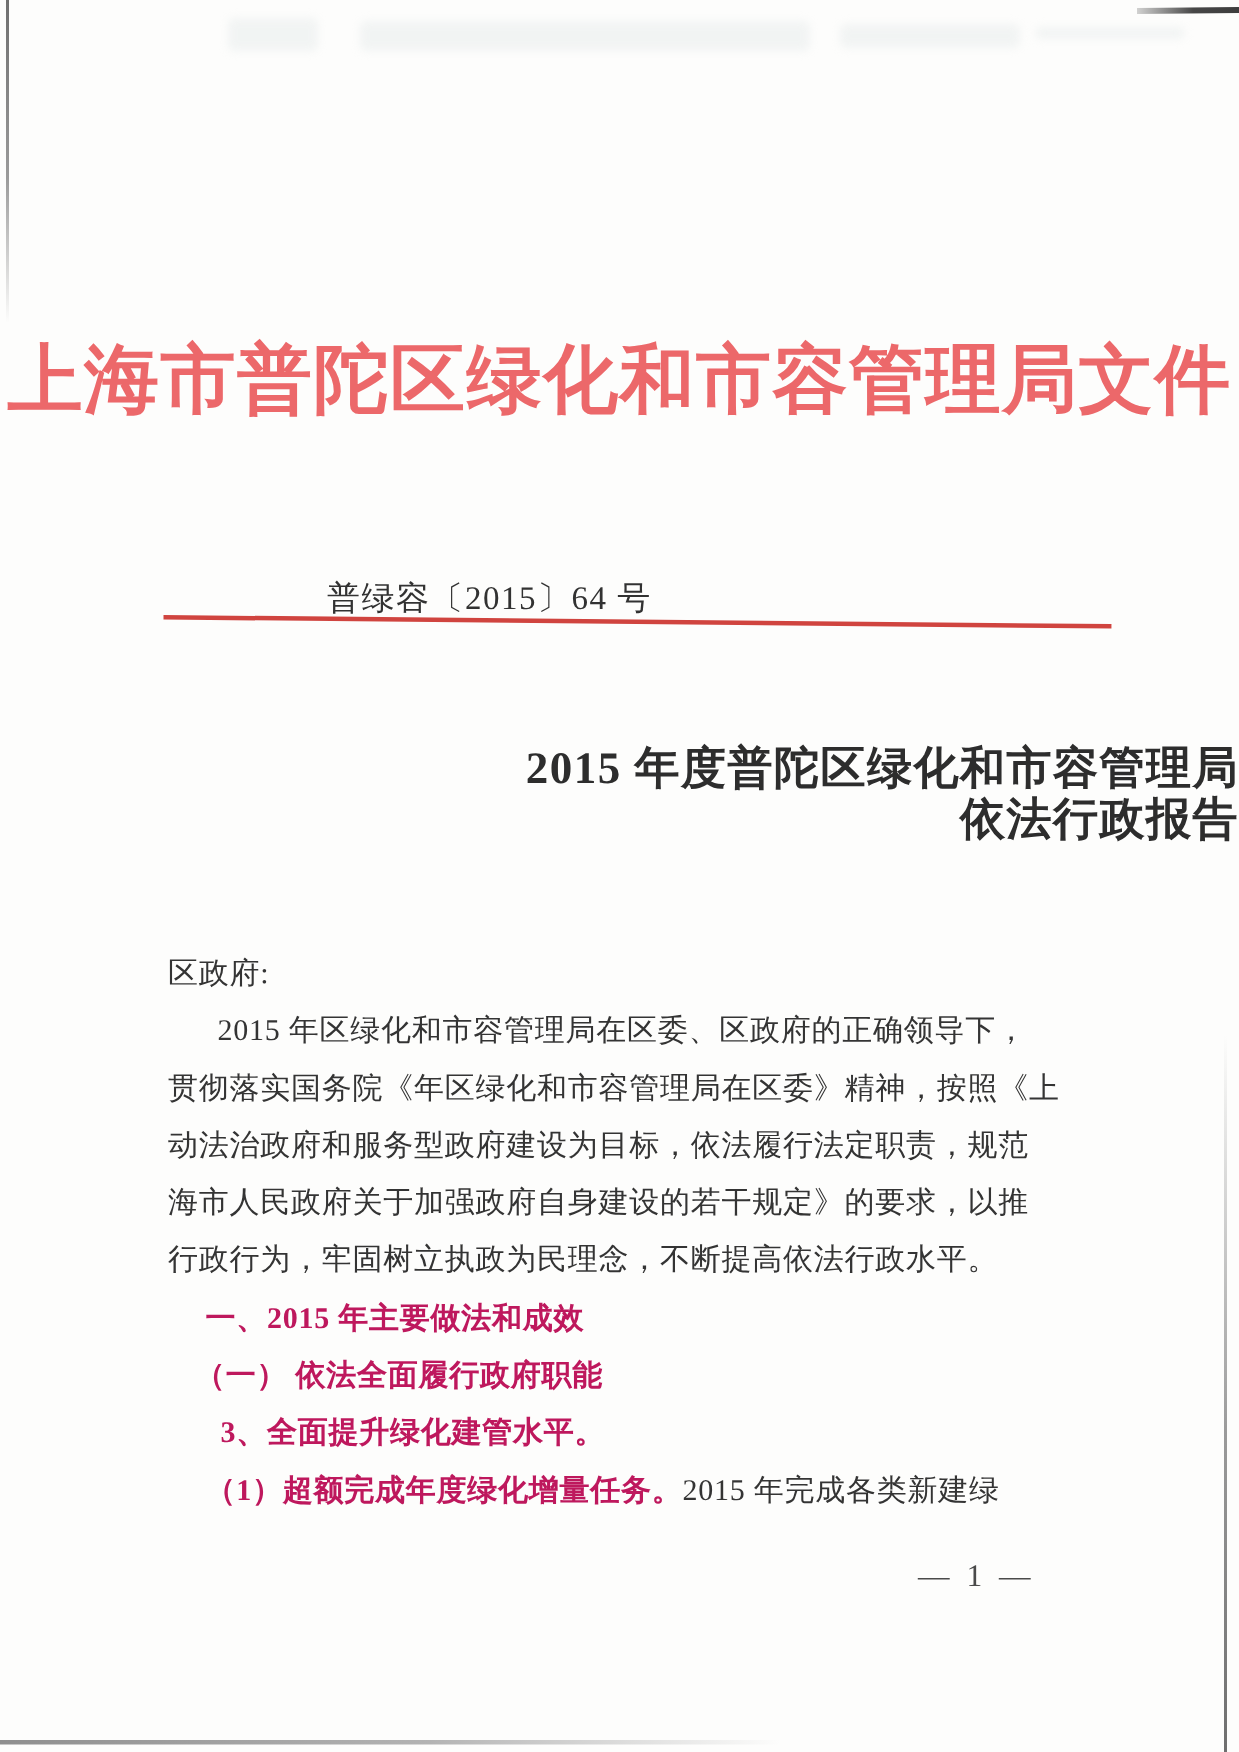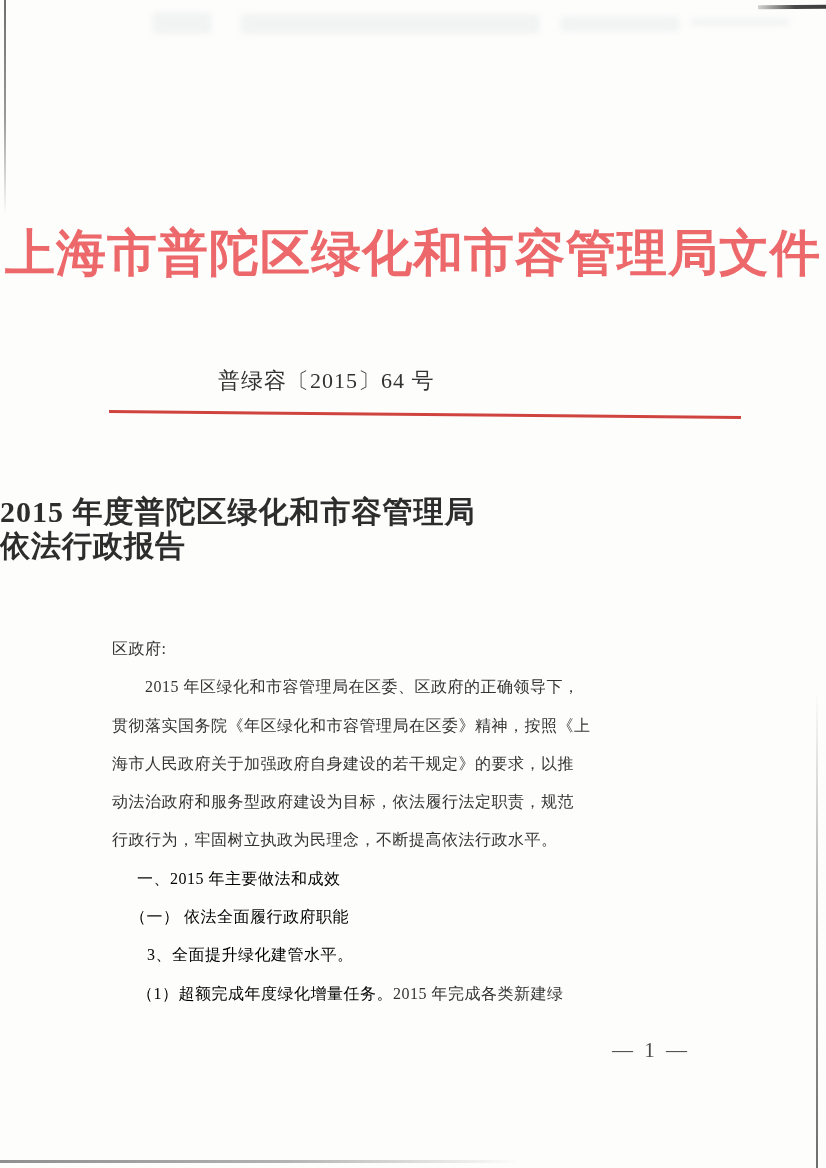--- a/index.html
+++ b/index.html
@@ -40,50 +40,50 @@
   
   #org-title{
     position:absolute;left:0;top:220px;width:826px;
     text-align:center;
     font-size:50px;font-weight:bold;
     letter-spacing:1px;
     color:var(--header-red);
     white-space:nowrap;
   }
   #doc-number{
-    position:absolute;left:218px;top:366px;
+    position:absolute;left:218px;top:384px;
     font-size:22px;color:#323232;letter-spacing:1px;white-space:nowrap;
   }
   #issuer{
     position:absolute;left:499px;top:366px;
     font-size:22px;color:#323232;letter-spacing:1px;white-space:nowrap;
   }
   #red-rule{
     position:absolute;left:109px;top:410px;width:632px;height:2.5px;
     background:var(--rule-red);
     transform:rotate(0.55deg);transform-origin:left center;
   }
   
   .doc-title{
-    position:absolute;left:0;width:826px;text-align:left;
+    position:absolute;left:0;width:826px;text-align:right;
     font-size:30px;font-weight:bold;color:#2d2d2d;
     letter-spacing:1px;white-space:nowrap;
   }
   #doc-title-1{top:492px;}
   #doc-title-2{top:526px;}
   
   #body-text{
     position:absolute;left:112px;top:630px;width:634px;
   }
   .body-line{
     height:38.3px;line-height:38.3px;
-    font-size:16px;color:#343434;
+    font-size:20px;color:#343434;
     letter-spacing:0.5px;white-space:nowrap;
   }
-  .body-line .run-bold{font-weight:normal;color:#000000;margin-top:20px;}
+  .body-line .run-bold{font-weight:bold;color:#be185d;margin-top:20px;}
   
   #page-number{
     position:absolute;left:612px;top:1038px;
     font-size:21px;color:#4a4a4a;letter-spacing:3px;white-space:nowrap;
   }
 </style>
 </head>
 <body>
 
 <div id="page" style="--header-red: #ec686a; --rule-red: #d0443f;">
@@ -103,22 +103,22 @@
 
   <div id="red-rule"></div>
 
   <div id="doc-title-1" class="doc-title">2015 年度普陀区绿化和市容管理局</div>
   <div id="doc-title-2" class="doc-title">依法行政报告</div>
 
   <div id="body-text">
       <div class="body-line" style="padding-left: 0px;"><span class="run-normal">区政府:</span></div>
       <div class="body-line" style="padding-left: 33px;"><span class="run-normal">2015 年区绿化和市容管理局在区委、区政府的正确领导下，</span></div>
       <div class="body-line" style="padding-left: 0px;"><span class="run-normal">贯彻落实国务院《年区绿化和市容管理局在区委》精神，按照《上</span></div>
+      <div class="body-line" style="padding-left: 0px;"><span class="run-normal">动法治政府和服务型政府建设为目标，依法履行法定职责，规范</span></div>
       <div class="body-line" style="padding-left: 0px;"><span class="run-normal">海市人民政府关于加强政府自身建设的若干规定》的要求，以推</span></div>
-      <div class="body-line" style="padding-left: 0px;"><span class="run-normal">动法治政府和服务型政府建设为目标，依法履行法定职责，规范</span></div>
       <div class="body-line" style="padding-left: 0px;"><span class="run-normal">行政行为，牢固树立执政为民理念，不断提高依法行政水平。</span></div>
       <div class="body-line" style="padding-left: 25px;"><span class="run-bold">一、2015 年主要做法和成效</span></div>
       <div class="body-line" style="padding-left: 18px;"><span class="run-bold">（一） 依法全面履行政府职能</span></div>
       <div class="body-line" style="padding-left: 35px;"><span class="run-bold">3、全面提升绿化建管水平。</span></div>
       <div class="body-line" style="padding-left: 25px;"><span class="run-bold">（1）超额完成年度绿化增量任务。</span><span class="run-normal">2015 年完成各类新建绿</span></div>
     </div>
 
   <div id="page-number">— 1 —</div>
 
 </div>

